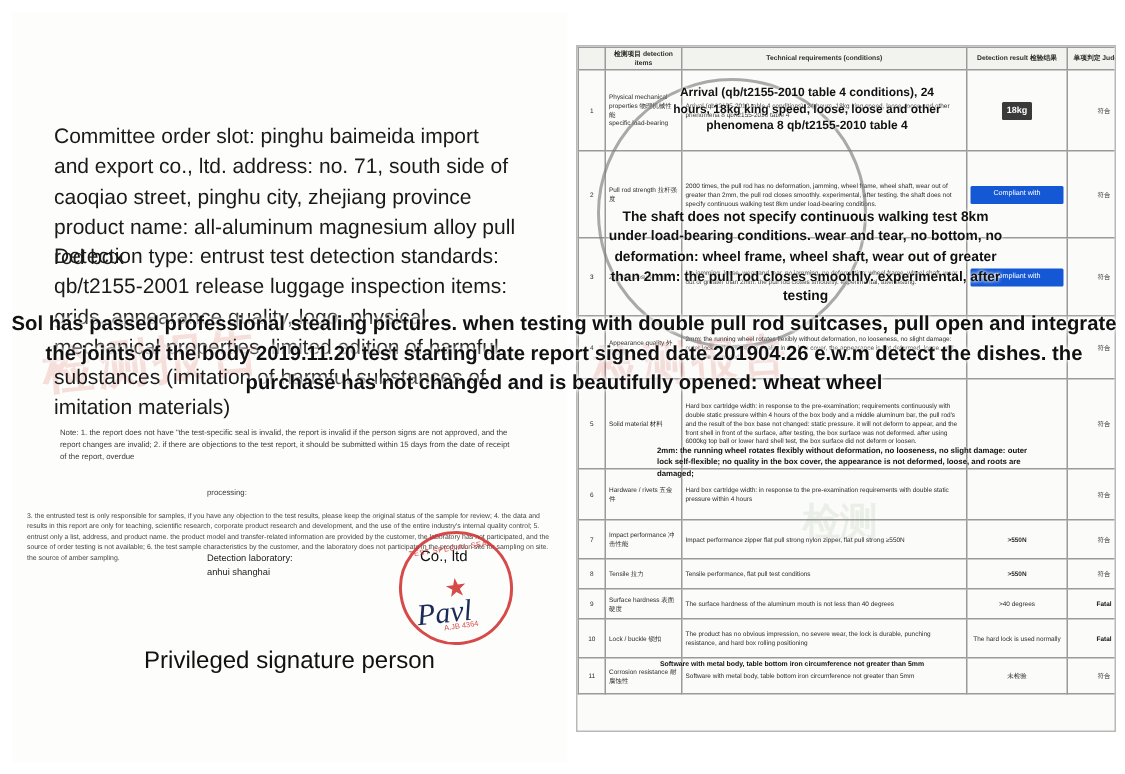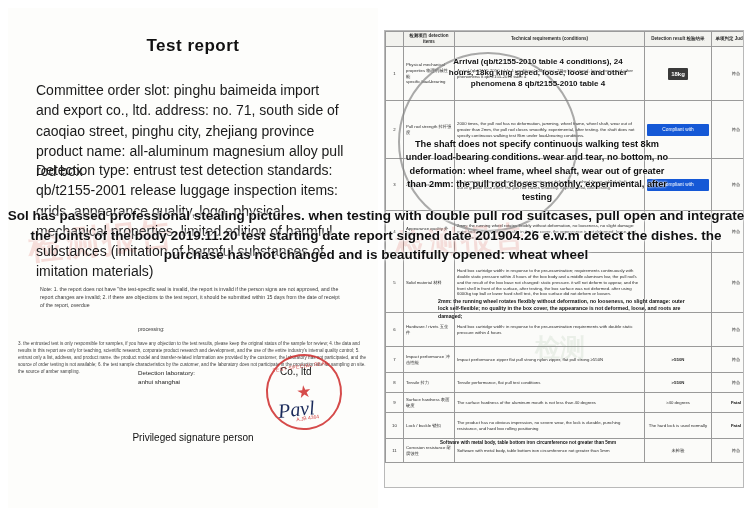--- a/index.html
+++ b/index.html
@@ -139,21 +139,21 @@
     font-family: "Liberation Serif", serif;
     font-style: italic;
     transform: rotate(-6deg);
   }
   .priv-sign {
     position: absolute;
     left: 0;
     top: 424px;
     width: 370px;
     text-align: center;
-    font-size: 10px;
+    font-size: 16px;
     color: #111;
   }
 
   
   .right-doc {
     position: absolute;
     left: 384px;
     top: 30px;
     width: 358px;
     height: 456px;
@@ -299,21 +299,20 @@
 </style>
 </head>
 <body>
 
 <div class="page">
 
   <div class="left-doc">
 
     <div class="wm" style="left:20px; top:210px; transform:rotate(-6deg);">检测报告</div>
 
-    <div class="left-title">Test report</div>
 
     <div class="para committee">Committee order slot: pinghu baimeida import and export co., ltd. address: no. 71, south side of caoqiao street, pinghu city, zhejiang province product name: all-aluminum magnesium alloy pull rod box</div>
 
 
     <div class="para detection">Detection type: entrust test detection standards: qb/t2155-2001 release luggage inspection items: grids, appearance quality, logo, physical mechanical properties, limited edition of harmful substances (imitation of harmful substances of imitation materials)</div>
 
     <div class="note-block">
       <div>Note: 1. the report does not have "the test-specific seal is invalid, the report is invalid if the person signs are not approved, and the report changes are invalid; 2. if there are objections to the test report, it should be submitted within 15 days from the date of receipt of the report, overdue</div>
     </div>
 

